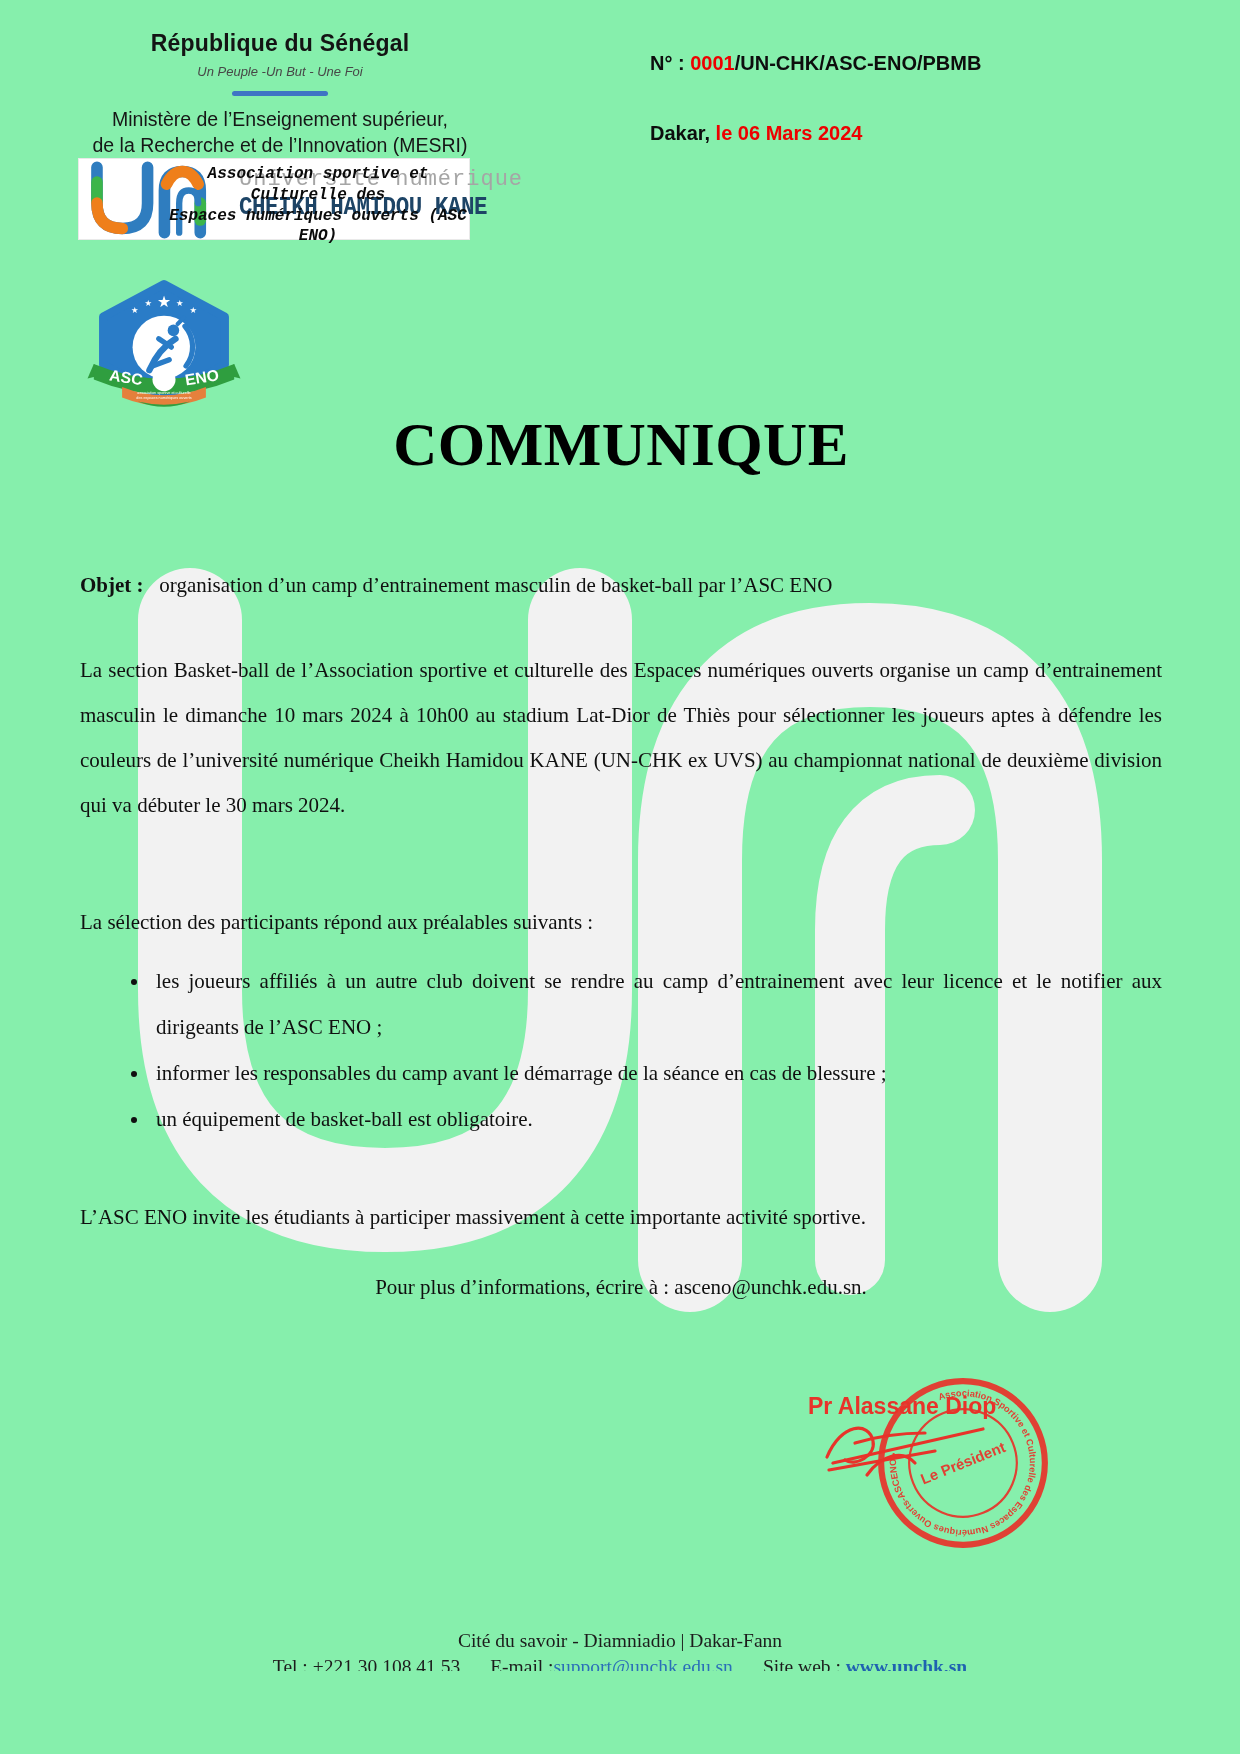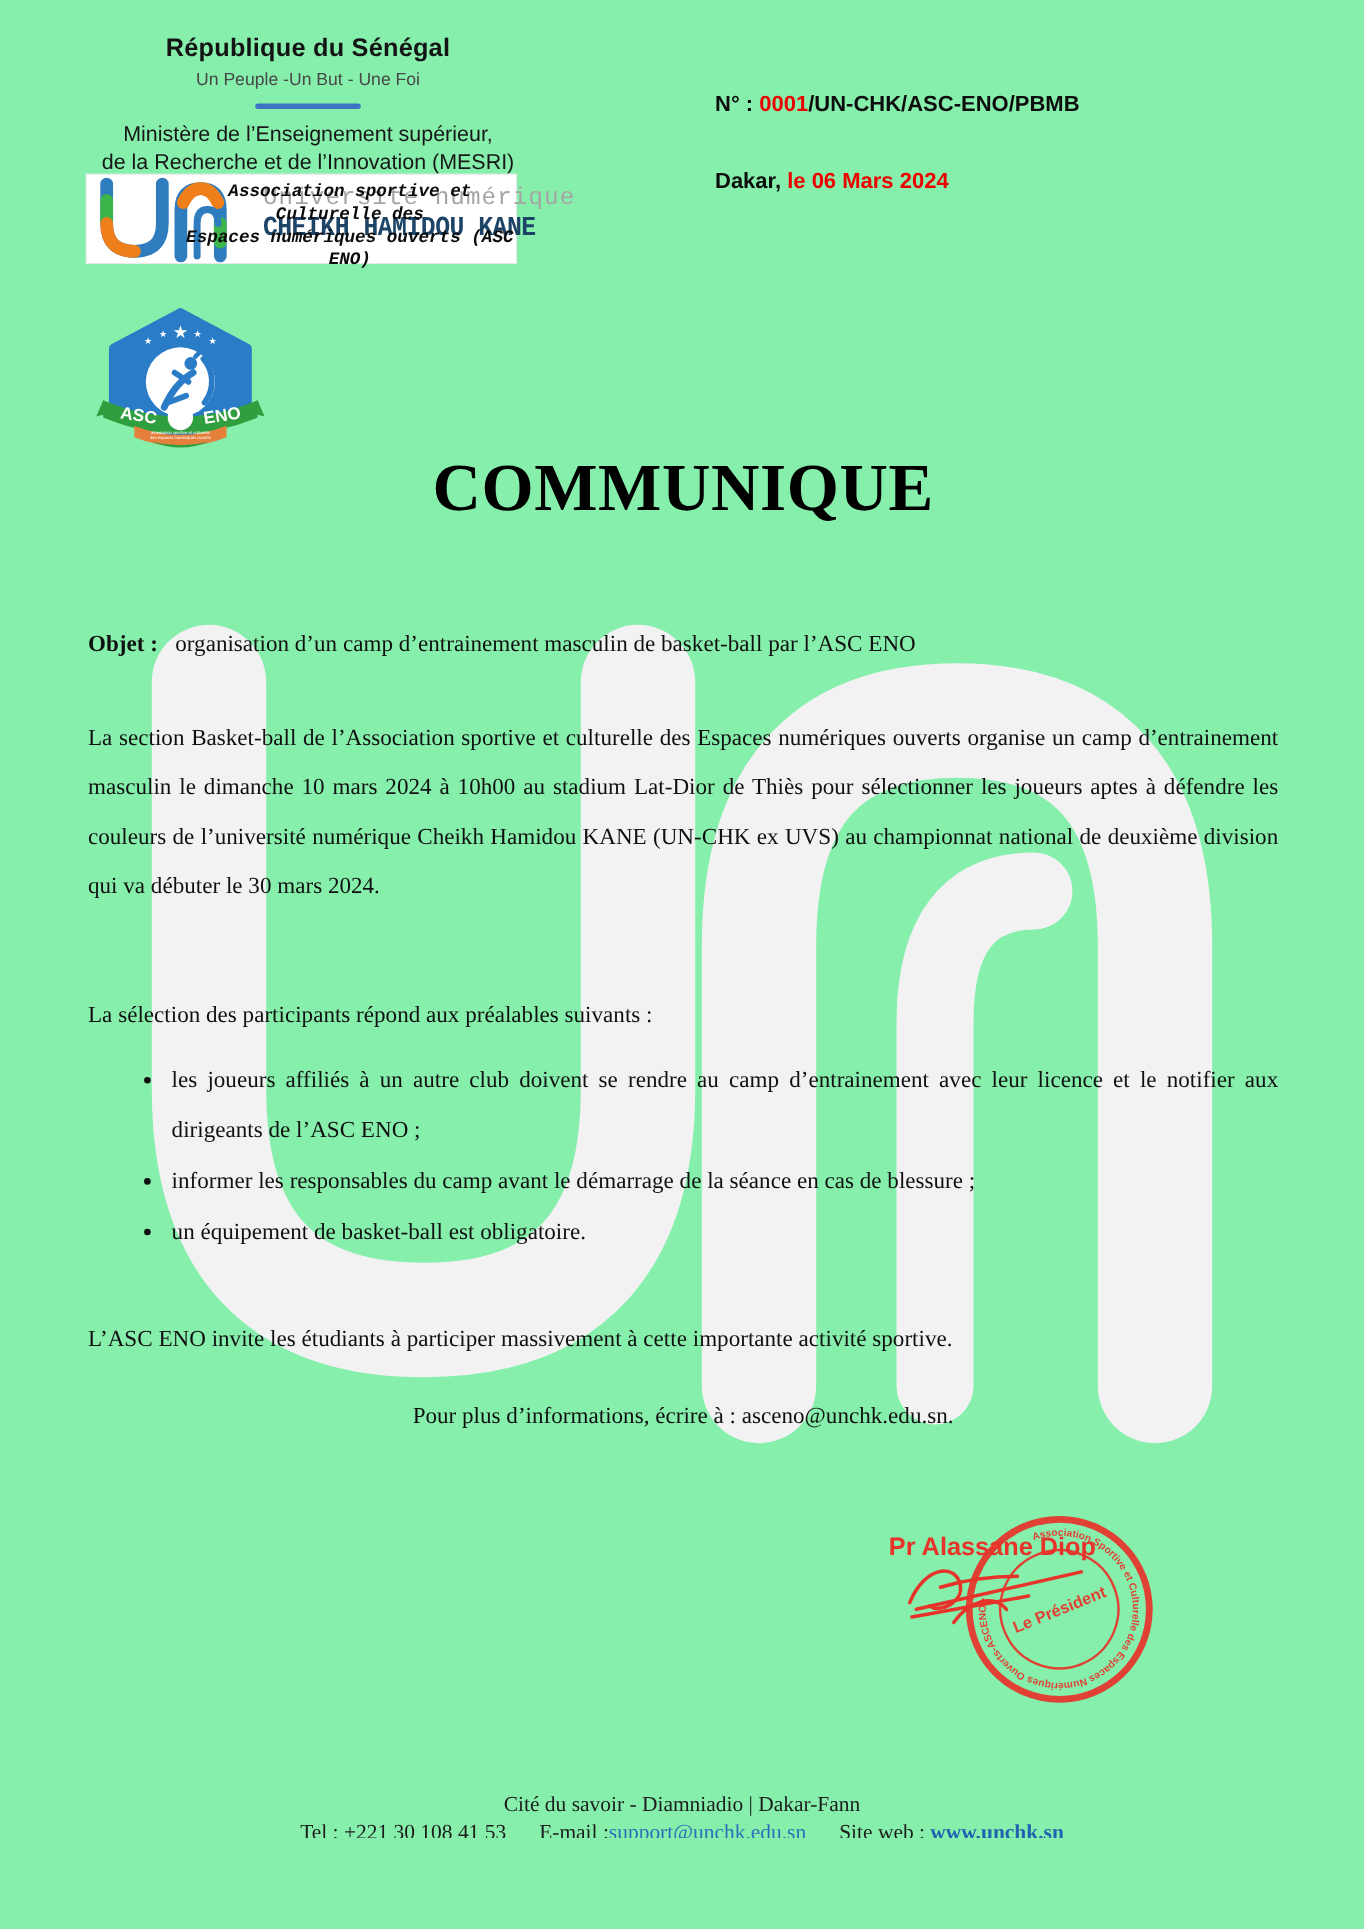--- a/index.html
+++ b/index.html
@@ -6,25 +6,25 @@
   html,body { background:#888; }
   #page {
     position:relative; width:1240px; height:1754px; margin:0 auto;
     background:#86efac; overflow:hidden;
     font-family:"Liberation Serif", serif; color:#111;
   }
   
   .hdr-left { position:absolute; left:55px; top:30px; width:450px; text-align:center;
     font-family:"Liberation Sans", sans-serif; }
   .country { font-size:23px; font-weight:bold; color:#141414; letter-spacing:.2px; }
-  .motto   { font-size:16px; color:#474747; margin-top:7px; }
+  .motto   { font-size:13px; font-style:italic; color:#474747; margin-top:7px; }
   .blue-rule { width:96px; height:5px; background:#3f74c4; border-radius:3px; margin:12px auto 10px; }
   .ministry { font-size:19.5px; color:#161616; line-height:1.35; }
   .hdr-right { position:absolute; left:650px; top:52px; width:500px;
-    font-family:"Liberation Sans", sans-serif; font-weight:bold; font-size:20px; color:#0d0d0d;margin-top:32px; }
+    font-family:"Liberation Sans", sans-serif; font-weight:bold; font-size:20px; color:#0d0d0d; }
   .red { color:#ee0000; }
   .date-line { margin-top:47px; }
   
   .logo-box { position:absolute; left:78px; top:158px; width:392px; height:82px;
     border:1px solid #e9e9e9; background:#fff; }
   .unchk-mark { position:absolute; left:2px; top:2px; }
   .univ-text { position:absolute; left:160px; top:8px; z-index:1;
     font-family:Liberation Mono, monospace; white-space:nowrap; }
   .univ-l1 { font-size:22px; color:#a5a5a5; letter-spacing:1px; }
   .univ-l2 { font-size:25px; font-weight:bold; color:#1d4466; letter-spacing:-.5px;

